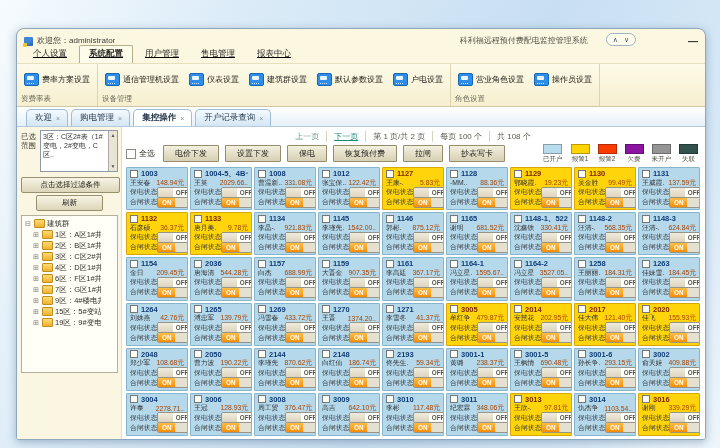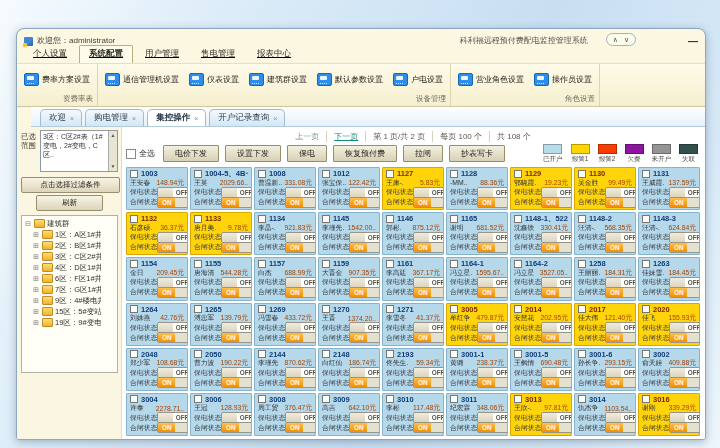--- a/index.html
+++ b/index.html
@@ -30,25 +30,25 @@
   
   .ribbon{height:42px;flex:none;display:flex;background:linear-gradient(#fdfae8,#f6efcf);
     border-top:1px solid #e7e0bf;border-bottom:1px solid #cdc7a6;}
   .rgroup{display:flex;flex-direction:column;border-right:1px solid #ddd5b2;}
   .rbuttons{flex:1;display:flex;align-items:center;padding:2px 7px;gap:10px;}
   .rbutton{display:flex;align-items:center;gap:3px;font-size:8px;color:#23221d;white-space:nowrap;}
   .ricon{width:13px;height:11px;background:#2f8fe8;border:1px solid #1667b5;border-radius:2px;position:relative;flex:none;}
   .ricon::after{content:"";position:absolute;left:2px;top:2px;width:7px;height:4px;background:#eaf5ff;border-radius:1px;}
   .ricon::before{content:"";position:absolute;left:2px;bottom:1px;width:8px;height:1px;
     background:repeating-linear-gradient(90deg,#cfe6ff 0 1px,transparent 1px 2px);}
-  .rcaption{font-size:7.5px;color:#6b675a;text-align:right;padding:0 4px 2px;}
+  .rcaption{font-size:7.5px;color:#6b675a;text-align:left;padding:0 4px 2px;}
   .rfiller{flex:1;}
   
   .doctabs{height:19px;flex:none;background:linear-gradient(#ffffff,#e6f0f8);display:flex;align-items:flex-end;
-    padding:0 0 0 9px;gap:3px;border-bottom:1px solid #b4cbdd;margin-left:14px;}
+    padding:0 0 0 9px;gap:3px;border-bottom:1px solid #b4cbdd;}
   .dtab{display:flex;align-items:center;gap:4px;font-size:8.5px;color:#2a3b4d;
     padding:2px 7px 2px 8px;background:linear-gradient(#f3fafe,#d4e6f4);
     border:1px solid #9fbcd3;border-bottom:none;border-radius:5px 5px 0 0;}
   .dtab.active{background:#fff;font-weight:bold;}
   .dtab .x{font-size:7px;color:#7d94a8;font-weight:normal;}
   
   .content{flex:1;display:flex;background:#fff;min-height:0;}
   .leftpanel{width:97px;flex:none;background:#faf6e2;padding:3px 3px 0 4px;border-right:1px solid #e3ddc0;display:flex;flex-direction:column;}
   .filter-row{display:flex;gap:2px;margin-bottom:3px;}
   .flabel{width:17px;flex:none;font-size:7.5px;line-height:9px;color:#3c3a30;padding-top:2px;}
@@ -831,21 +831,21 @@
               <span class="toggle on">
                 <span class="seg l">ON</span>
                 <span class="seg r"></span>
               </span>
             </div>
           </div>
 
           <div class="card open">
             <div class="chead">
               <span class="ccheck"></span>
-              <span class="cid">1155</span>
+              <span class="cid">2036</span>
             </div>
             <div class="cnamerow">
               <span class="cname">唐海清</span>
               <span class="camt">544.28元</span>
             </div>
             <div class="crow">
               <span class="clabel">保电状态</span>
               <span class="toggle off">
                 <span class="seg l"></span>
                 <span class="seg r">OFF</span>

